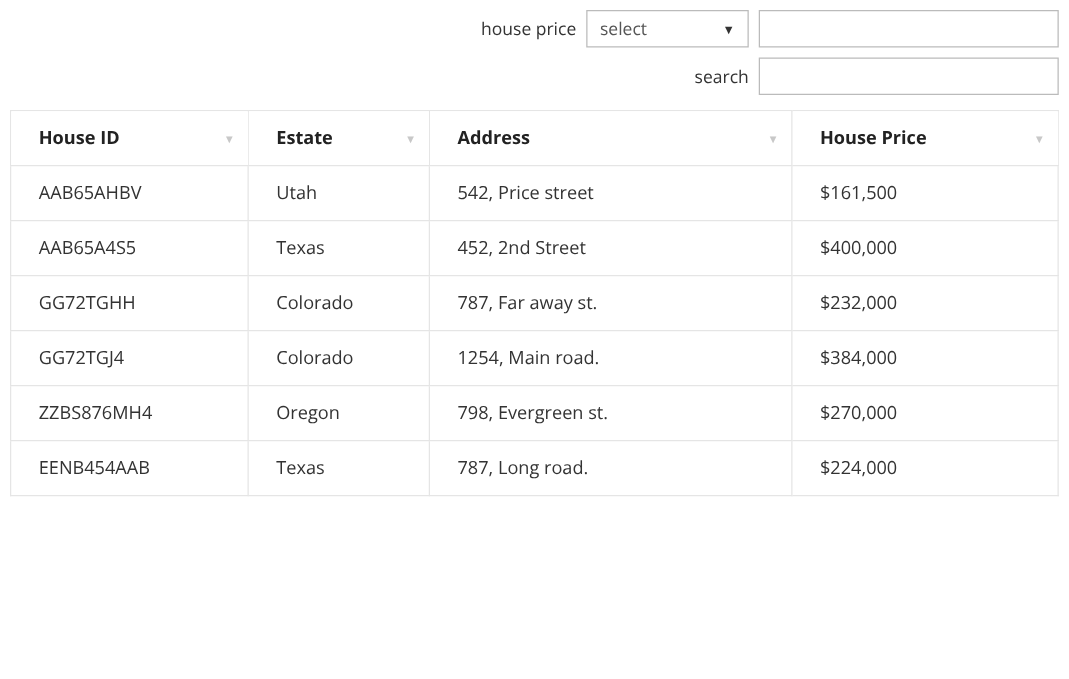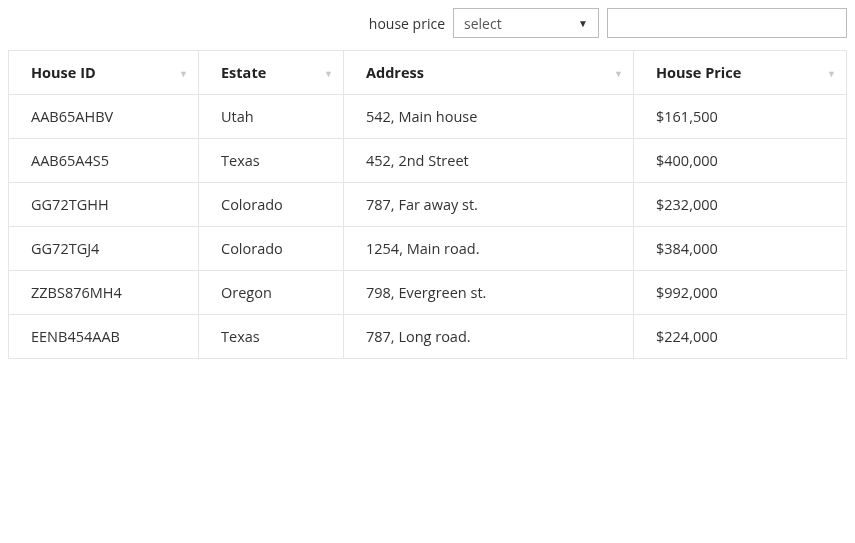--- a/index.html
+++ b/index.html
@@ -28,21 +28,21 @@
     font-size: 14px;
     color: #333;
   }
   .select-box {
     display: inline-flex;
     align-items: center;
     justify-content: space-between;
     border: 1px solid #bbb;
     background: #fff;
     height: 30px;
-    width: 146px;
+    width: 130px;
     padding: 0 10px;
     font-size: 14px;
     color: #555;
     cursor: pointer;
   }
   .select-box .caret {
     font-size: 10px;
     color: #333;
   }
   .text-input {
@@ -90,20 +90,24 @@
 
 <div class="top-controls">
   <div class="control-row">
     <span class="ctrl-label">house price</span>
     <div class="select-box">
       <span>select</span>
       <span class="caret">▼</span>
     </div>
     <input type="text" class="text-input" style="">
   </div>
+  <div class="control-row">
+    <span class="ctrl-label">search</span>
+    <input type="text" class="text-input" style="">
+  </div>
 </div>
 
 <table class="data-table">
   <colgroup>
     <col class="c1">
       <col class="c2">
       <col class="c3">
       <col class="c4">
   </colgroup>
   <thead>
@@ -123,21 +127,21 @@
       <th>
         <span>House Price</span>
         <span class="sort-icon">▼</span>
       </th>
     </tr>
   </thead>
   <tbody id="table-body">
       <tr>
         <td>AAB65AHBV</td>
         <td>Utah</td>
-        <td>542, Main house</td>
+        <td>542, Price street</td>
         <td>$161,500</td>
       </tr>
       <tr>
         <td>AAB65A4S5</td>
         <td>Texas</td>
         <td>452, 2nd Street</td>
         <td>$400,000</td>
       </tr>
       <tr>
         <td>GG72TGHH</td>
@@ -148,21 +152,21 @@
       <tr>
         <td>GG72TGJ4</td>
         <td>Colorado</td>
         <td>1254, Main road.</td>
         <td>$384,000</td>
       </tr>
       <tr>
         <td>ZZBS876MH4</td>
         <td>Oregon</td>
         <td>798, Evergreen st.</td>
-        <td>$992,000</td>
+        <td>$270,000</td>
       </tr>
       <tr>
         <td>EENB454AAB</td>
         <td>Texas</td>
         <td>787, Long road.</td>
         <td>$224,000</td>
       </tr>
     </tbody>
 </table>
 

